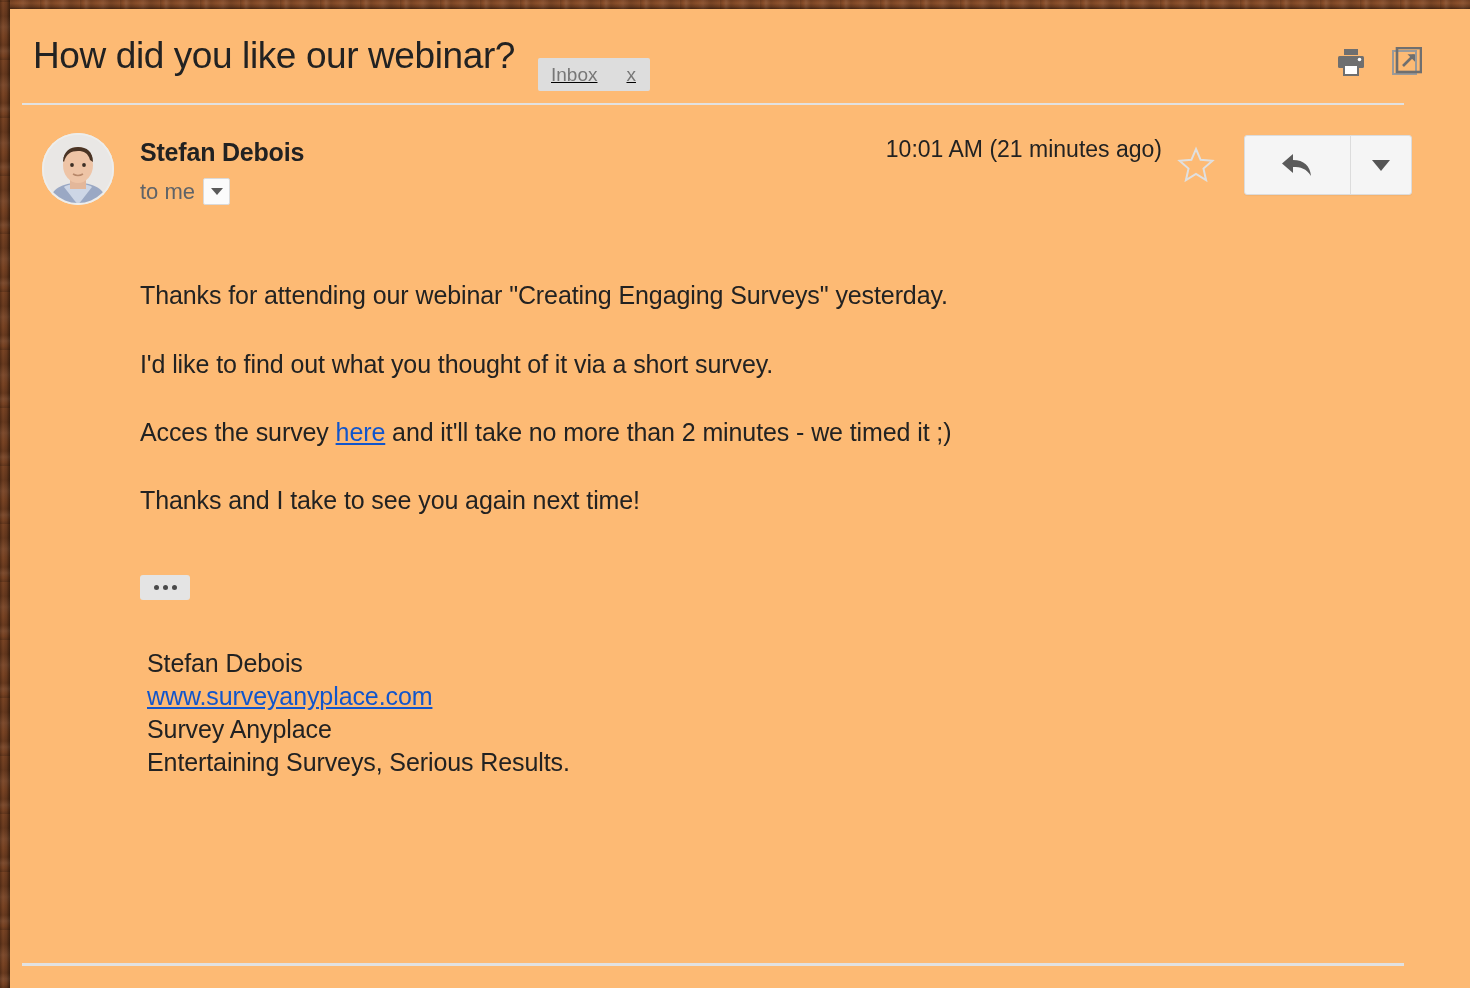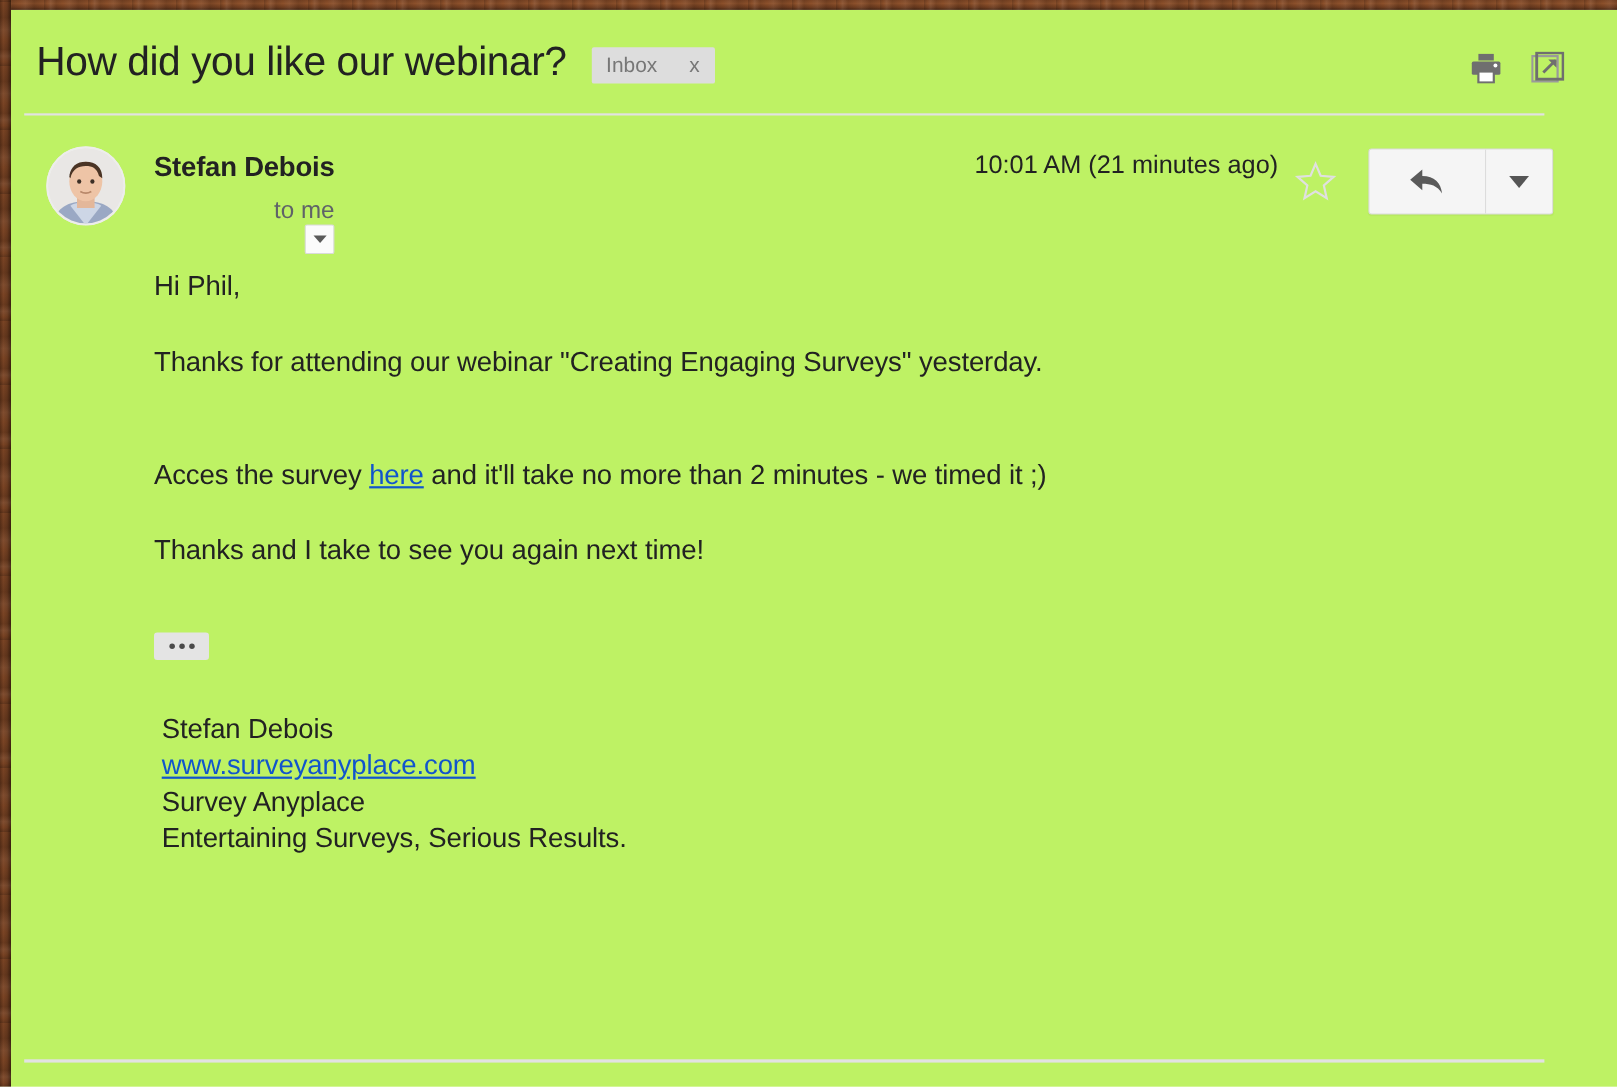--- a/index.html
+++ b/index.html
@@ -44,21 +44,21 @@
       linear-gradient(90deg, #5d3219 0%, #7a4424 30%, #6b3b1f 65%, #3f220f 100%);
     z-index: 50;
   }
 
   
   #mail {
     position: absolute;
     top: 9px; left: 10px;
     width: 1460px;
     height: 979px;
-    background: #bef264;
+    background: #fdba74;
   }
 
   
   .subject-row {
     position: absolute;
     top: 16px;
     left: 23px;
     right: 48px;
     height: 62px;
     display: flex;
@@ -73,21 +73,22 @@
     white-space: nowrap;
   }
   .label-chip {
     display: inline-flex;
     align-items: center;
     margin-left: 23px;
     background: #dddddd;
     border-radius: 2px;
     height: 33px;
     position: relative;
-    top: 3px;
+    top: 18px;
+    text-decoration: underline;
   }
   .label-chip .chip-name {
     display: flex;
     align-items: center;
     padding: 0 13px;
     font-size: 19px;
     color: #777777;
     line-height: 33px;
   }
   .label-chip .chip-sep {
@@ -143,22 +144,21 @@
   .sender-name {
     font-size: 25px;
     font-weight: bold;
     color: #222222;
     line-height: 30px;
     letter-spacing: -0.2px;
   }
   .to-line {
     margin-top: 11px;
     display: flex;
-    align-items: flex-end;
-    flex-direction: column;
+    align-items: center;
   }
   .to-text {
     font-size: 22px;
     color: #5f6368;
     line-height: 26px;
   }
   .to-caret-box {
     margin-left: 8px;
     width: 25px;
     height: 25px;
@@ -373,26 +373,26 @@
         </svg>
       </span>
       <span class="reply-div"></span>
       <span class="reply-more" title="More">
         <span class="caret-tri-lg"></span>
       </span>
     </span>
   </div>
 
   <div class="body-wrap">
-    <div class="para">Hi Phil,</div>
     <div class="gap-lg"></div>
 
     <div class="para">Thanks for attending our webinar "Creating Engaging Surveys" yesterday.</div>
     <div class="gap-lg"></div>
 
+    <div class="para">I'd like to find out what you thought of it via a short survey.</div>
     <div class="gap-sm"></div>
 
     <div class="para"><span>Acces the survey </span><a class="link-bold" href="#">here</a><span> and it'll take no more than 2 minutes - we timed it ;)</span></div>
     <div class="gap-sm"></div>
 
     <div class="para">Thanks and I take to see you again next time!</div>
     <div class="gap-sm"></div>
 
 
     <div class="dots-btn" title="Show trimmed content">

